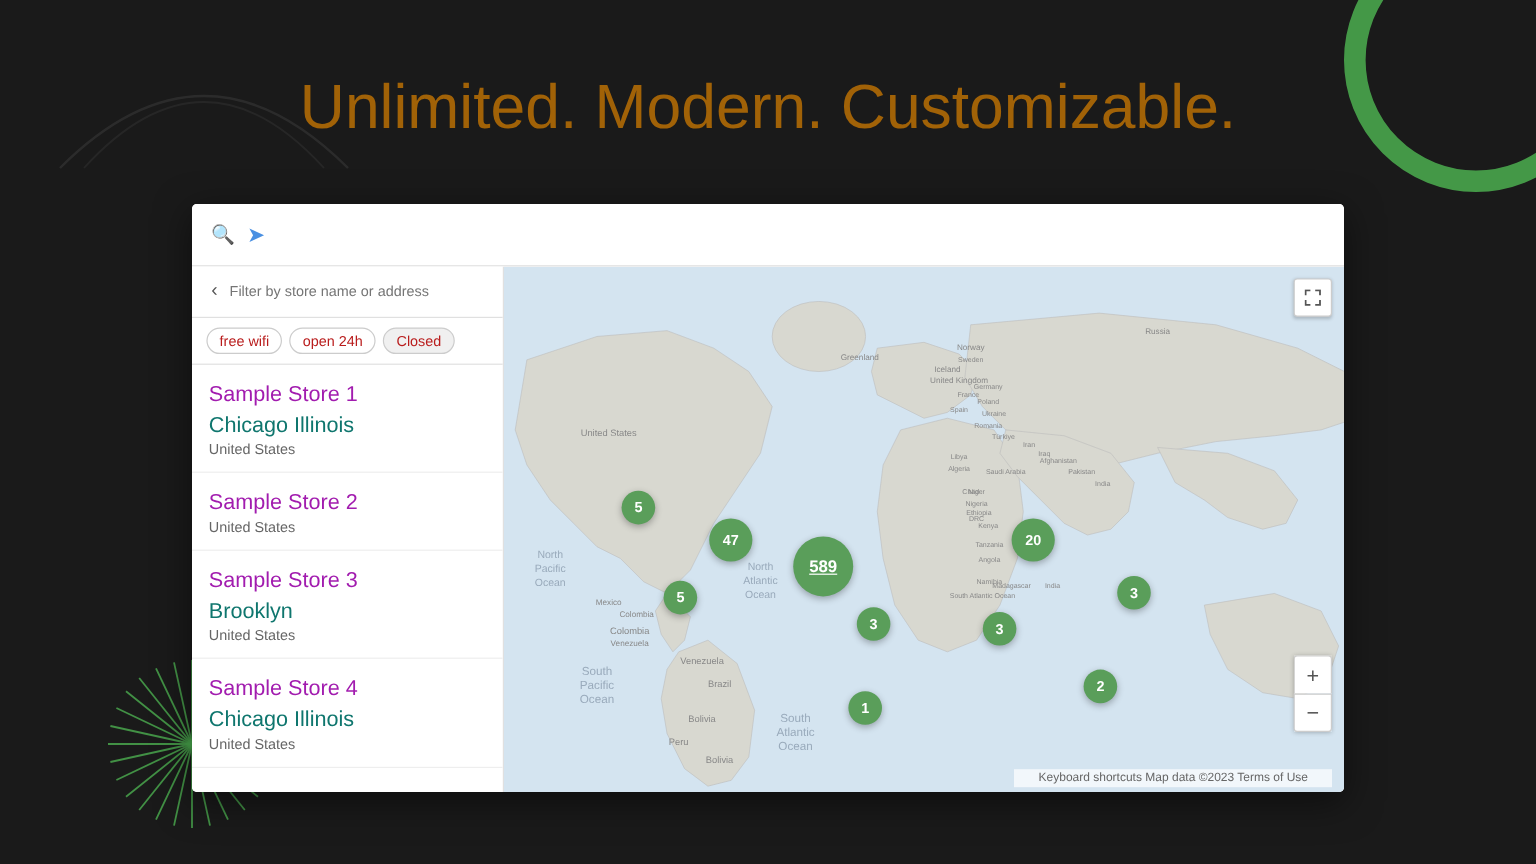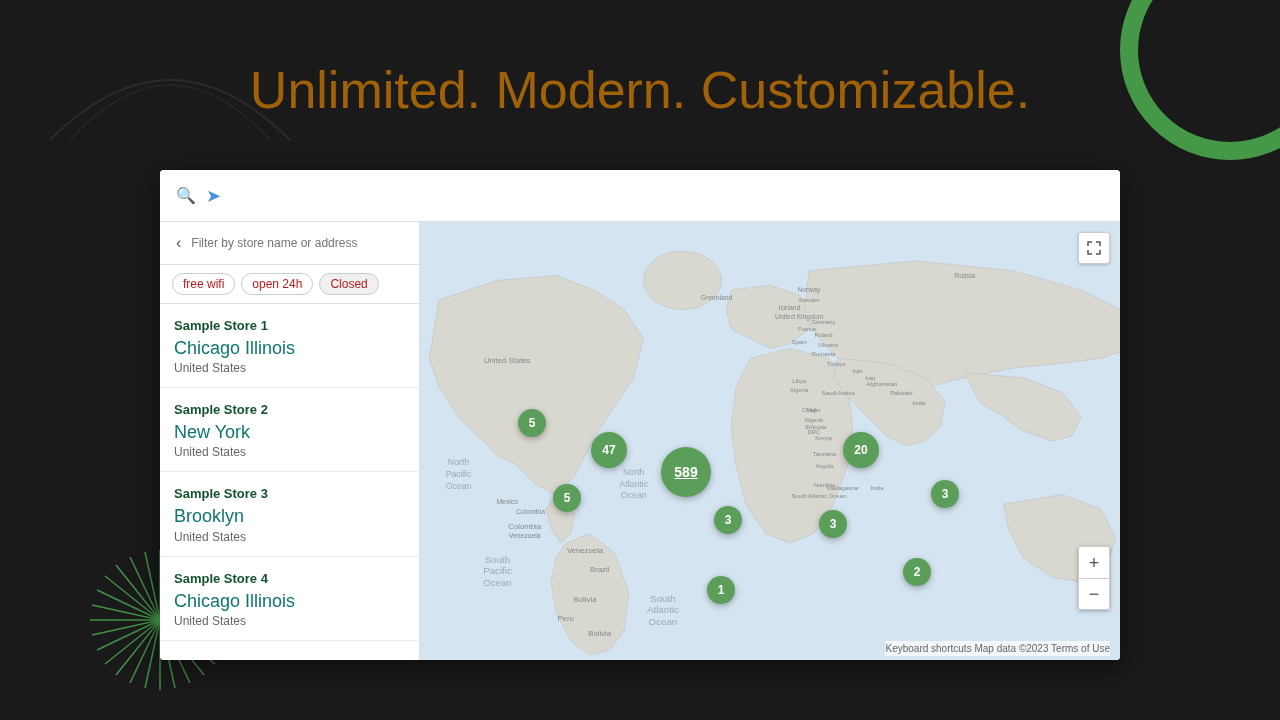--- a/index.html
+++ b/index.html
@@ -177,23 +177,23 @@
       overflow-y: auto;
     }
 
     .store-item {
       padding: 14px 14px 12px 14px;
       border-bottom: 1px solid #eeeeee;
       cursor: pointer;
     }
 
     .store-name {
-      font-size: 13px;
-      font-weight: 700;
-      color: #14532d;
+      font-size: 18px;
+      font-weight: 400;
+      color: #a21caf;
       margin-bottom: 3px;
     }
 
     .store-city {
       font-size: 18px;
       color: #0f766e;
       line-height: 1.4;
     }
 
     .store-country {
@@ -268,21 +268,21 @@
     }
 
     
     .map-attribution {
       position: absolute;
       bottom: 4px;
       right: 10px;
       font-size: 10px;
       color: #666;
       background: rgba(255,255,255,0.7);
-      padding: 2px 0;
+      padding: 2px 20px;
     }
 
     
     .map-pin {
       position: absolute;
       transform: translate(-50%, -50%);
       border-radius: 50%;
       background: #5a9e5a;
       color: #fff;
       font-size: 12px;
@@ -385,21 +385,20 @@
       <div class="store-list">
 
         <div class="store-item">
           <div class="store-name">Sample Store 1</div>
           <div class="store-city">Chicago Illinois</div>
           <div class="store-country">United States</div>
         </div>
 
         <div class="store-item">
           <div class="store-name">Sample Store 2</div>
-          <div class="store-city">New York</div>
           <div class="store-country">United States</div>
         </div>
 
         <div class="store-item">
           <div class="store-name">Sample Store 3</div>
           <div class="store-city">Brooklyn</div>
           <div class="store-country">United States</div>
         </div>
 
         <div class="store-item">

